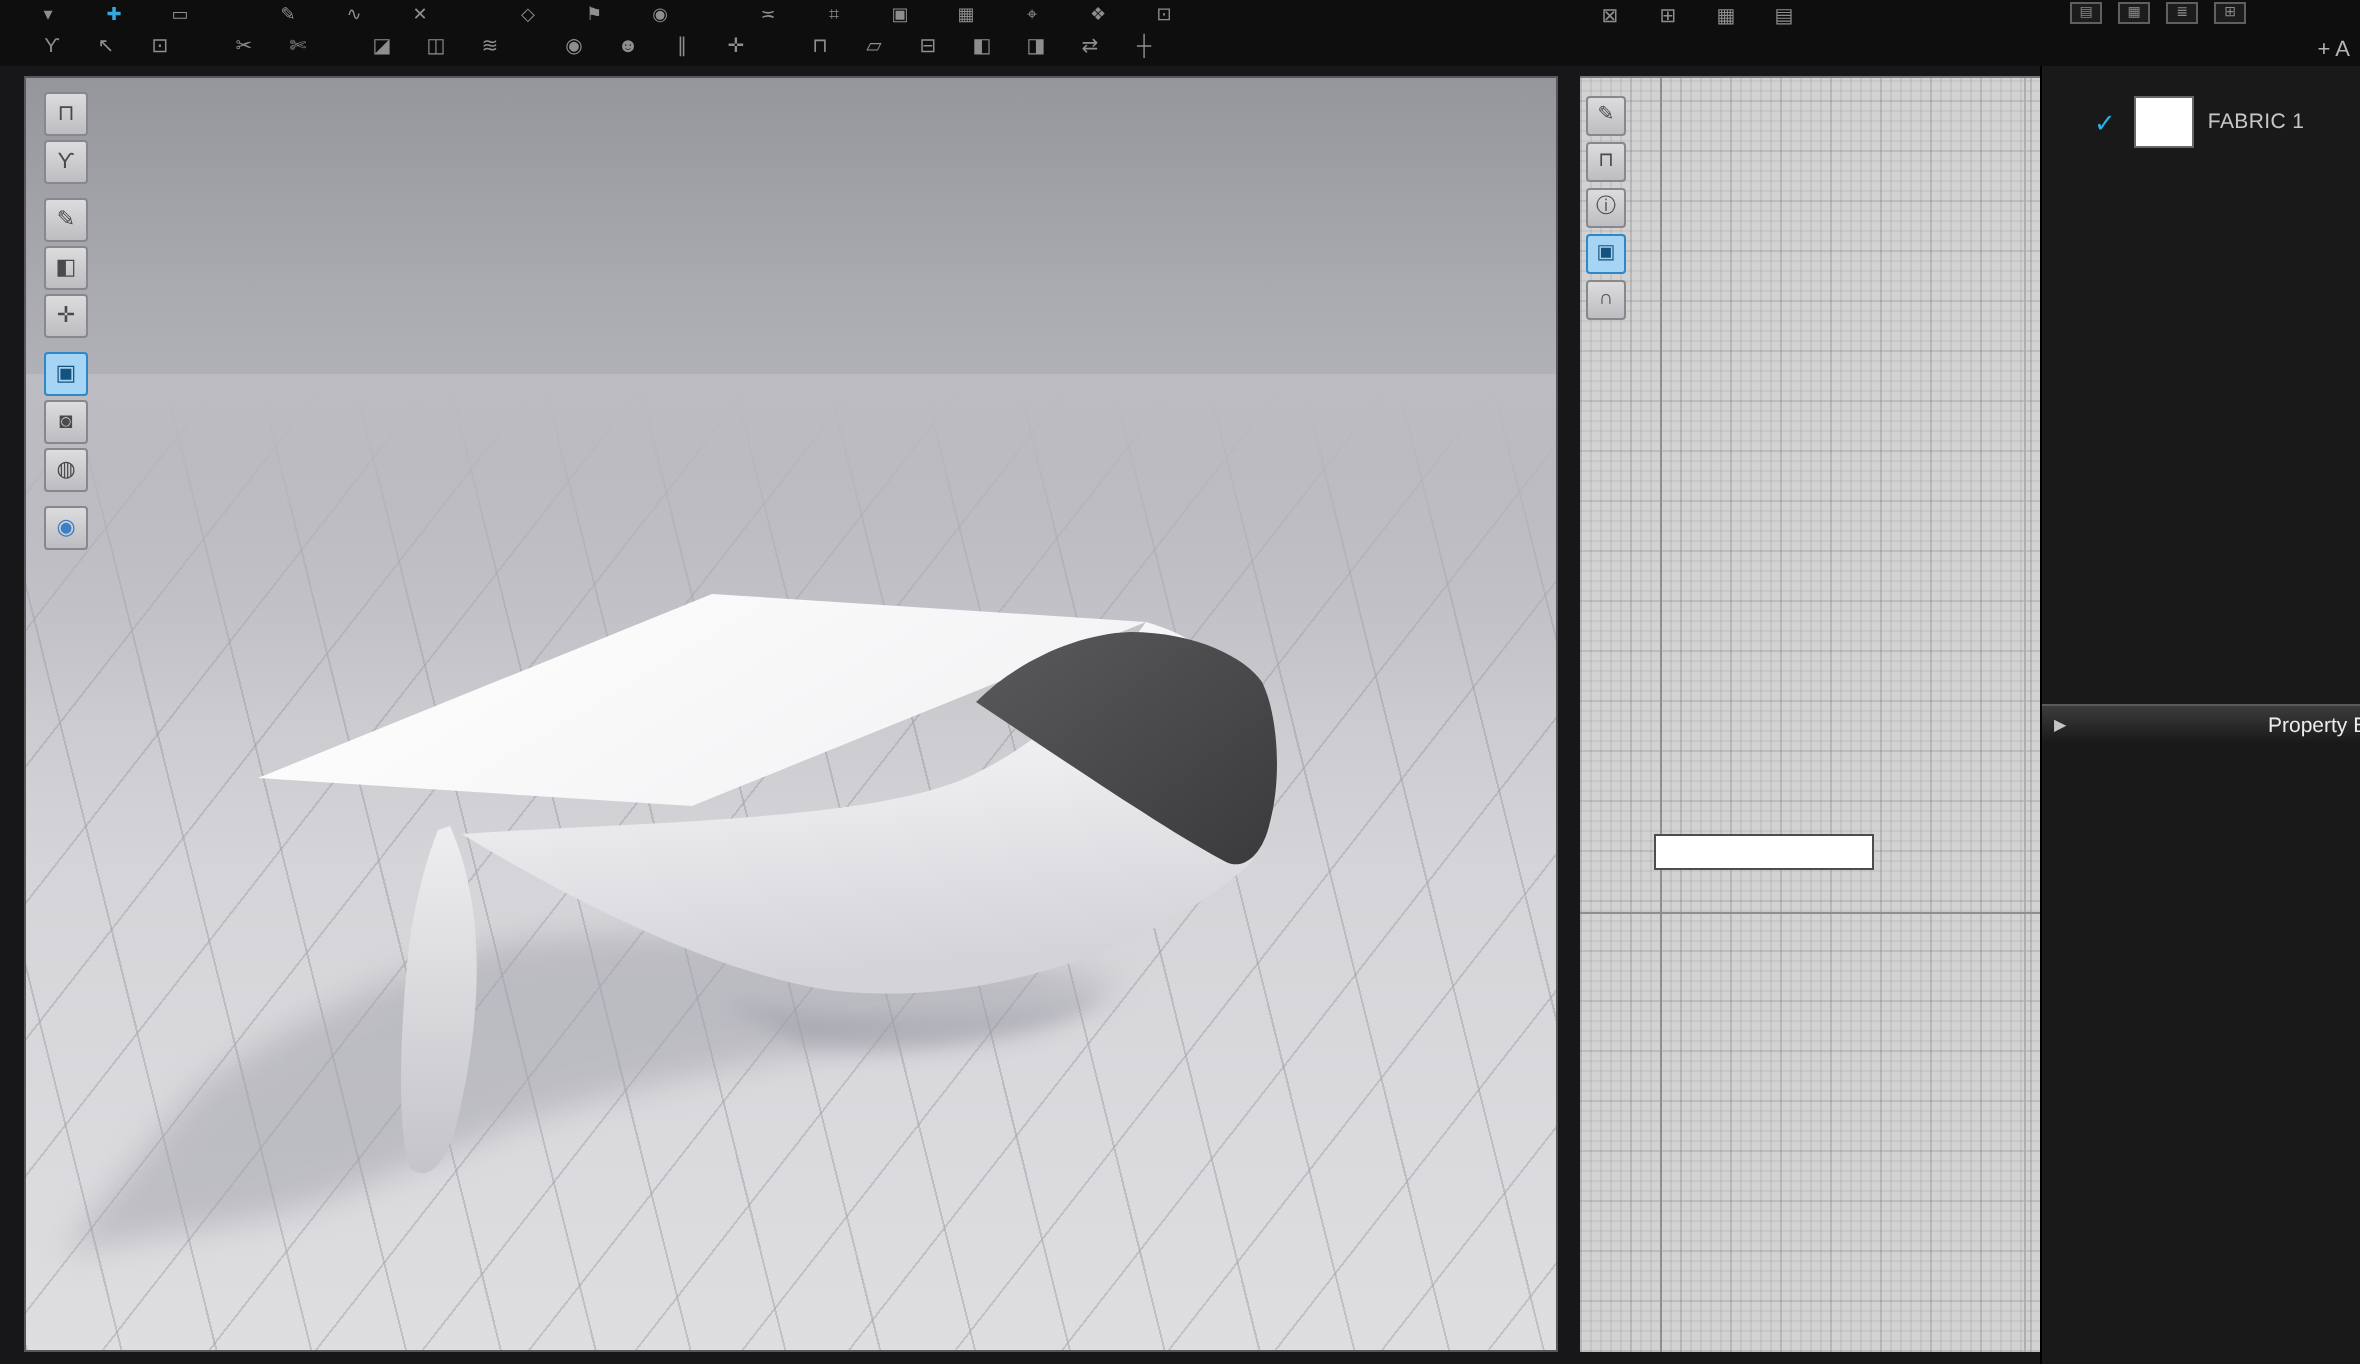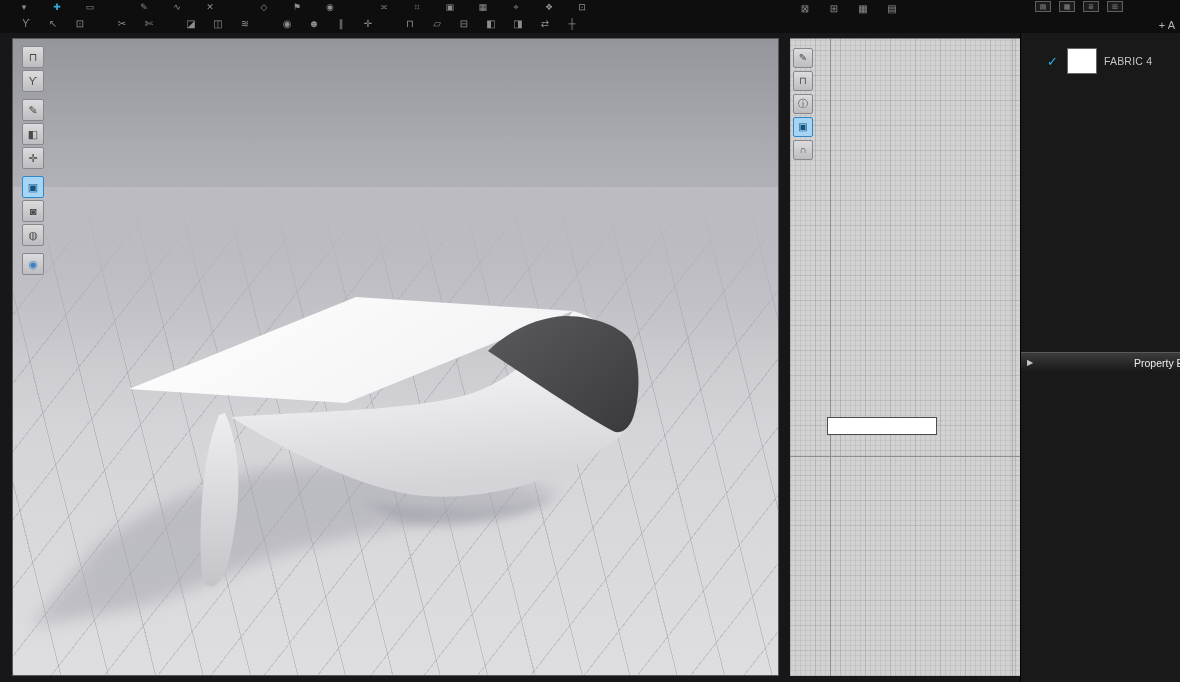--- a/index.html
+++ b/index.html
@@ -201,21 +201,21 @@
         <button class="vti">ⓘ</button>
         <button class="vti active">▣</button>
         <button class="vti">∩</button>
       </div>
   </section>
 
   <aside class="rightpanel">
     <div class="fabric-row">
       <span class="check">✓</span>
       <span class="swatch"></span>
-      <span class="fabric-label">FABRIC 4</span>
+      <span class="fabric-label">FABRIC 1</span>
     </div>
     <div class="prop-header">
       <span class="collapse-arrow">▶</span>
       <span class="prop-title">Property E</span>
     </div>
   </aside>
 
 </div>
 
 </body></html>

